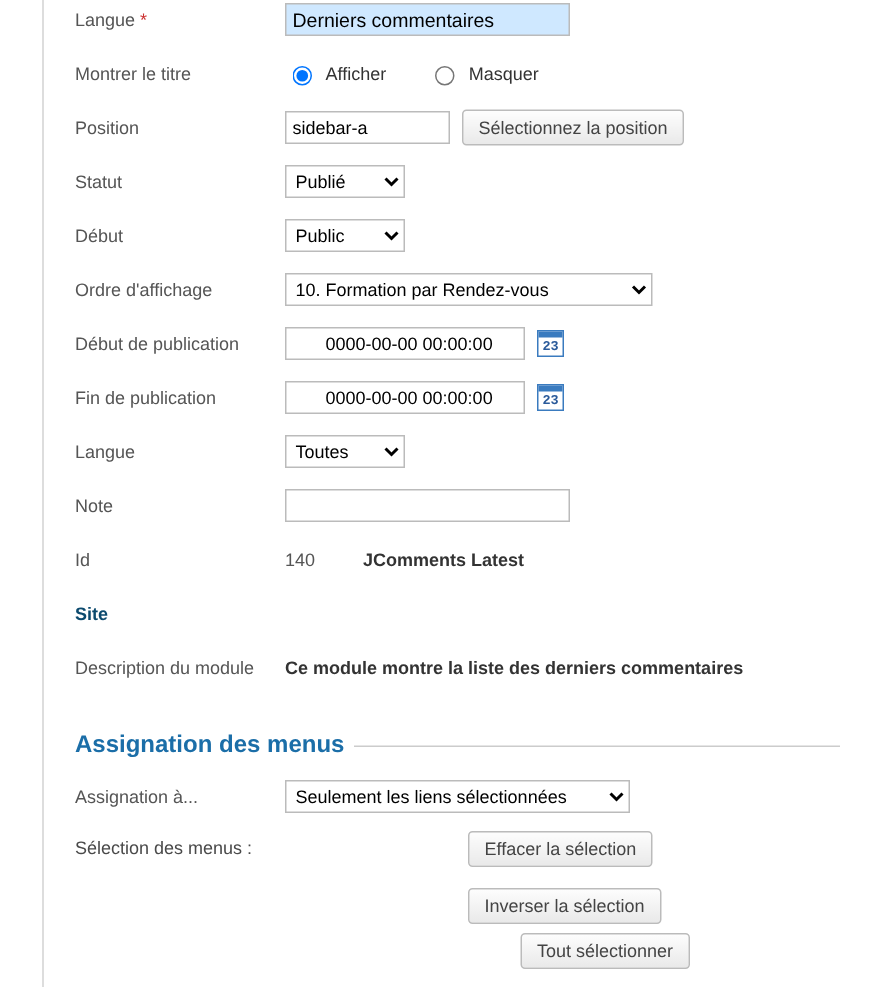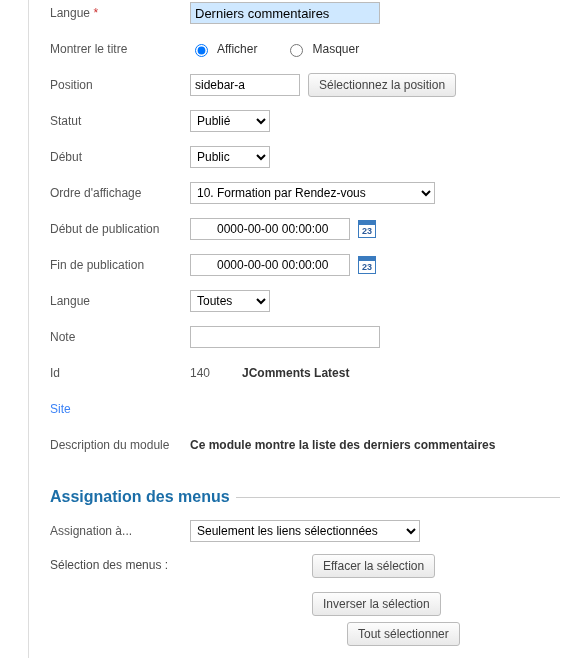--- a/index.html
+++ b/index.html
@@ -66,20 +66,21 @@
     width: 18px; height: 18px;
     border: 1px solid #3a7bbf;
     background: #fff;
     align-items: center;
     justify-content: center;
     font-size: 9px;
     font-weight: bold;
     color: #2a5a9a;
     position: relative;
     cursor: pointer;
+    font-family: Liberation Mono, monospace;
   }
   .cal-icon::before {
     content: "";
     position: absolute;
     top: 0; left: 0; right: 0; height: 4px;
     background: #3a7bbf;
   }
   .cal-icon span { position: relative; top: 2px; }
   .static-row .val { color: #555; }
   .static-row .val strong { font-weight: bold; color: #333; margin-left: 24px; }
@@ -236,21 +237,21 @@
 
 <div class="form-row static-row">
   <div class="label">Id</div>
   <div class="controls val">
     <span>140</span>
       <strong>JComments Latest</strong>
   </div>
 </div>
 
 <div class="form-row">
-  <div class="label" style="font-weight:normal;color:#3b82f6">Site</div>
+  <div class="label" style="font-weight:bold;color:#0c4a6e">Site</div>
 </div>
 
 <div class="form-row" style="margin-top:6px">
   <div class="label">Description du module</div>
   <div class="controls" style="font-weight:bold;color:#333">Ce module montre la liste des derniers commentaires</div>
 </div>
 
 <fieldset class="menu-assign">
   <legend>Assignation des menus</legend>
 

